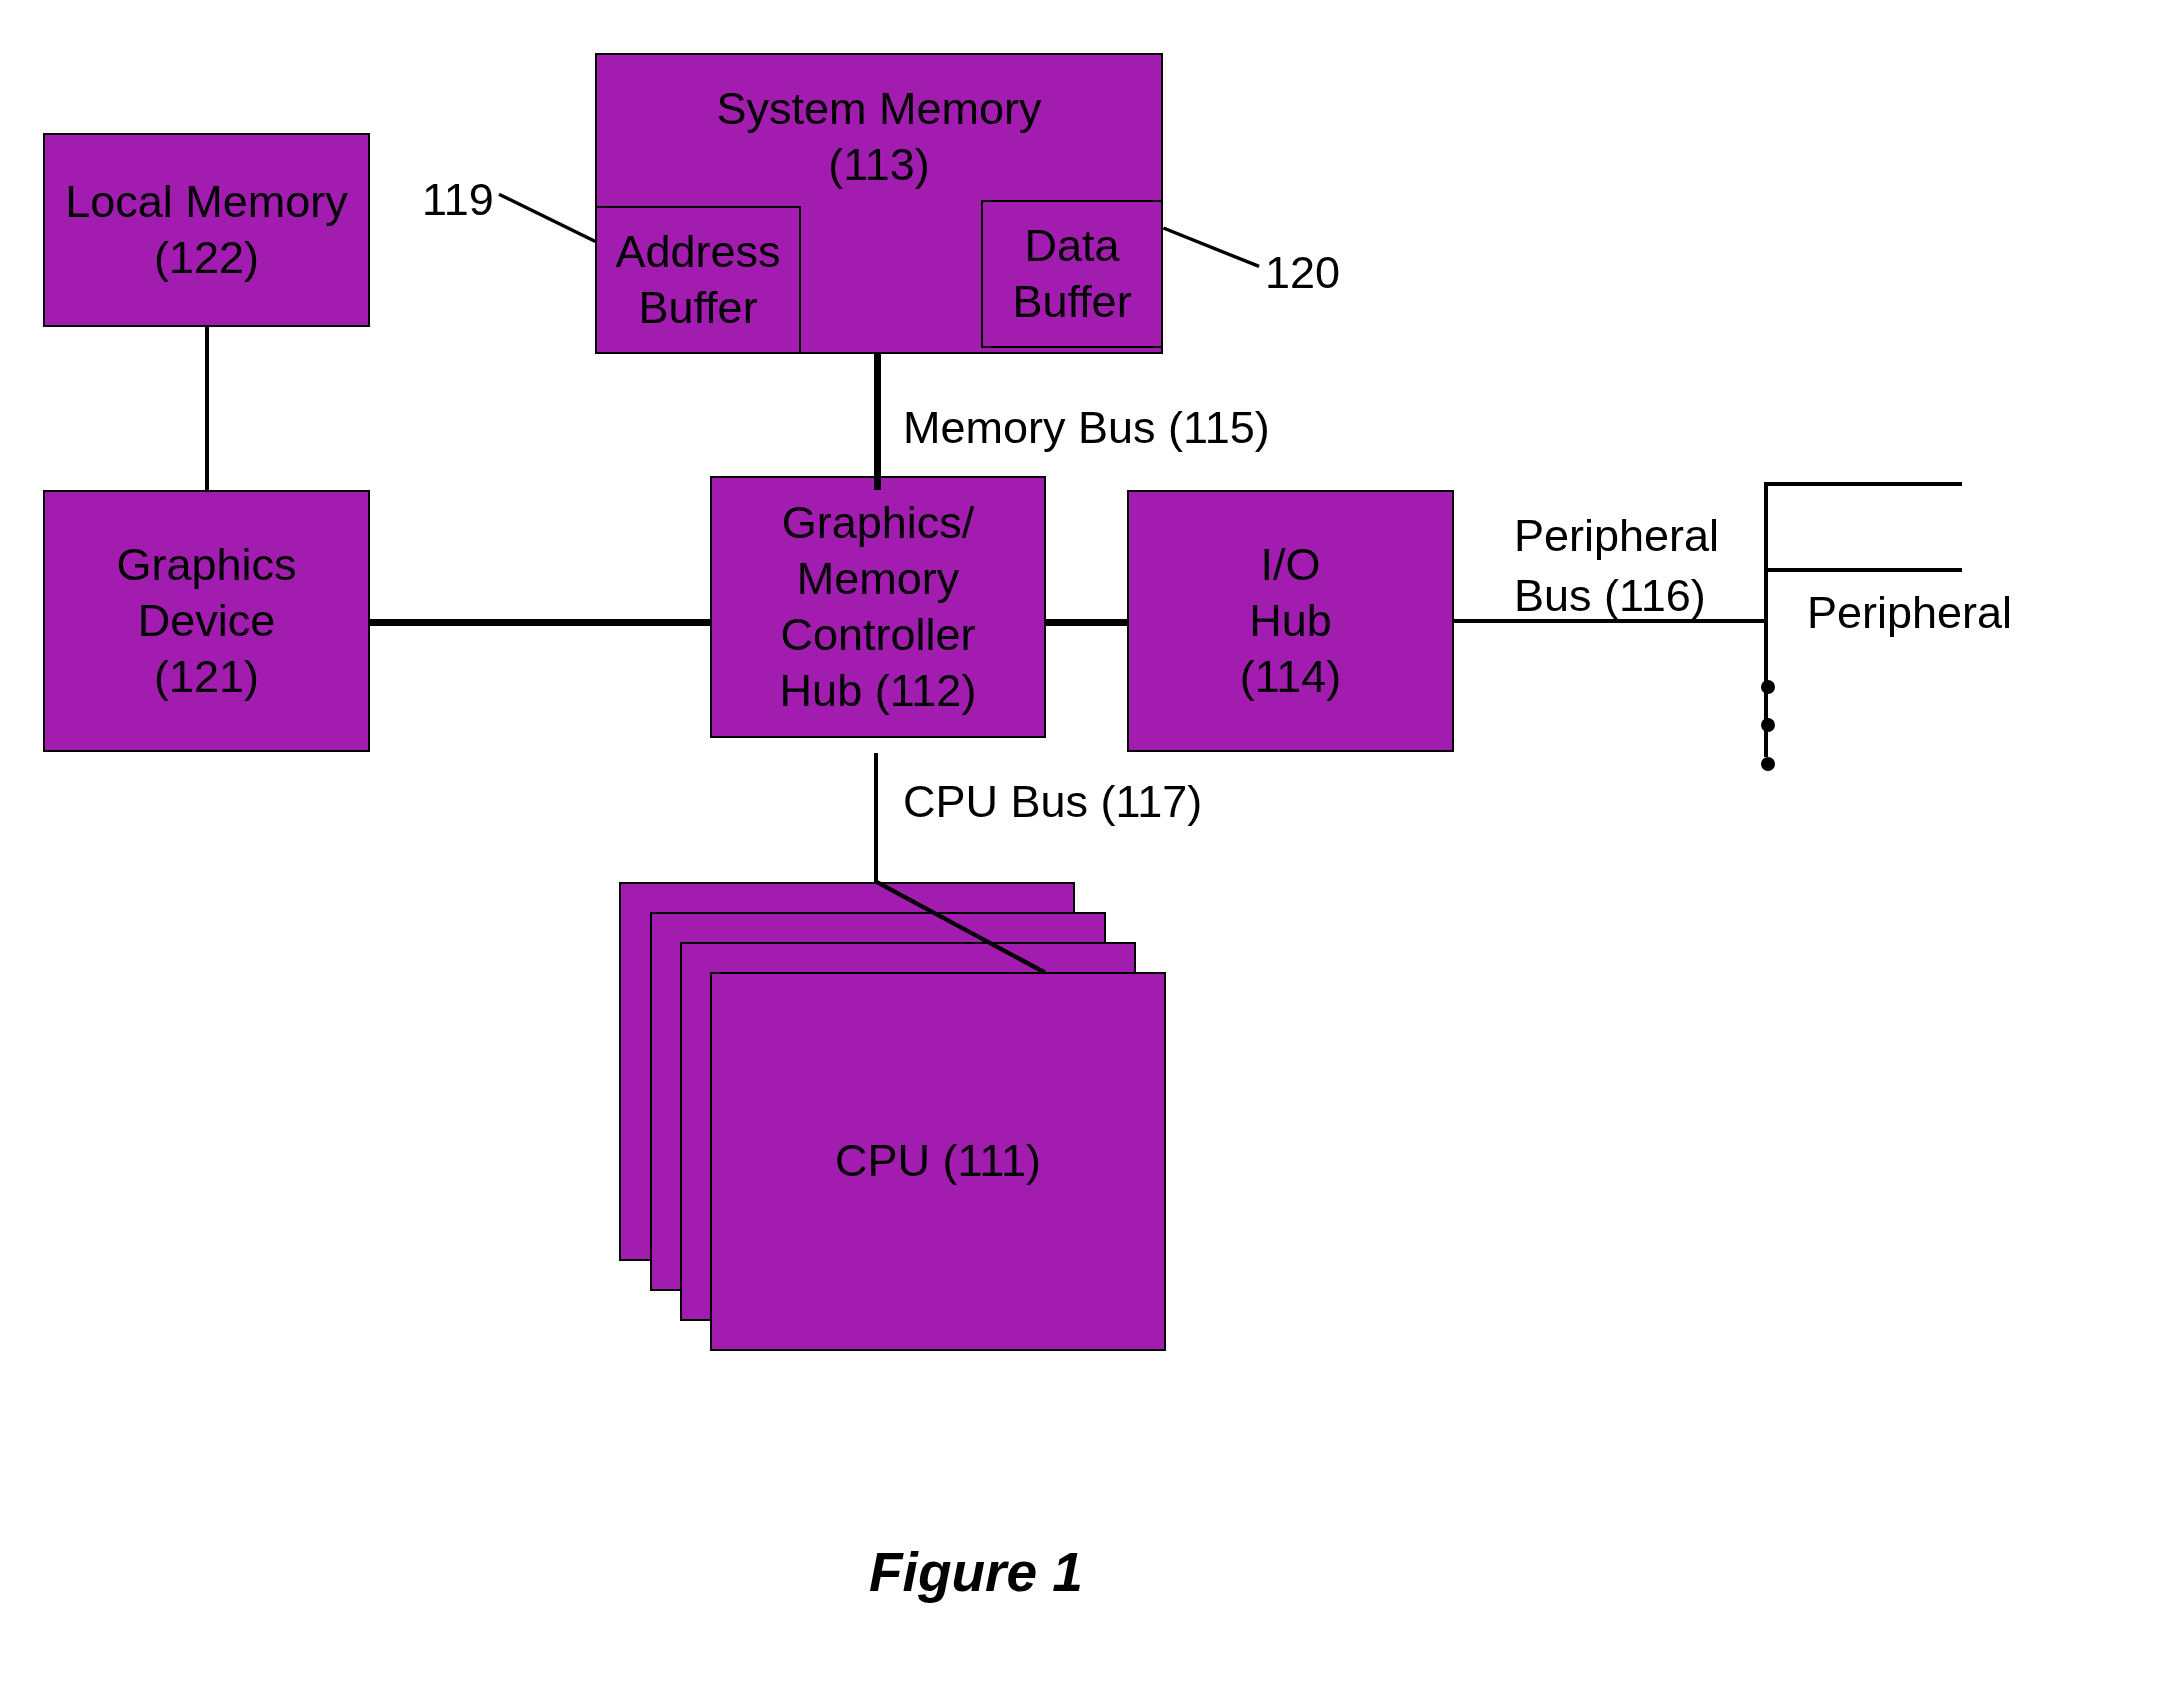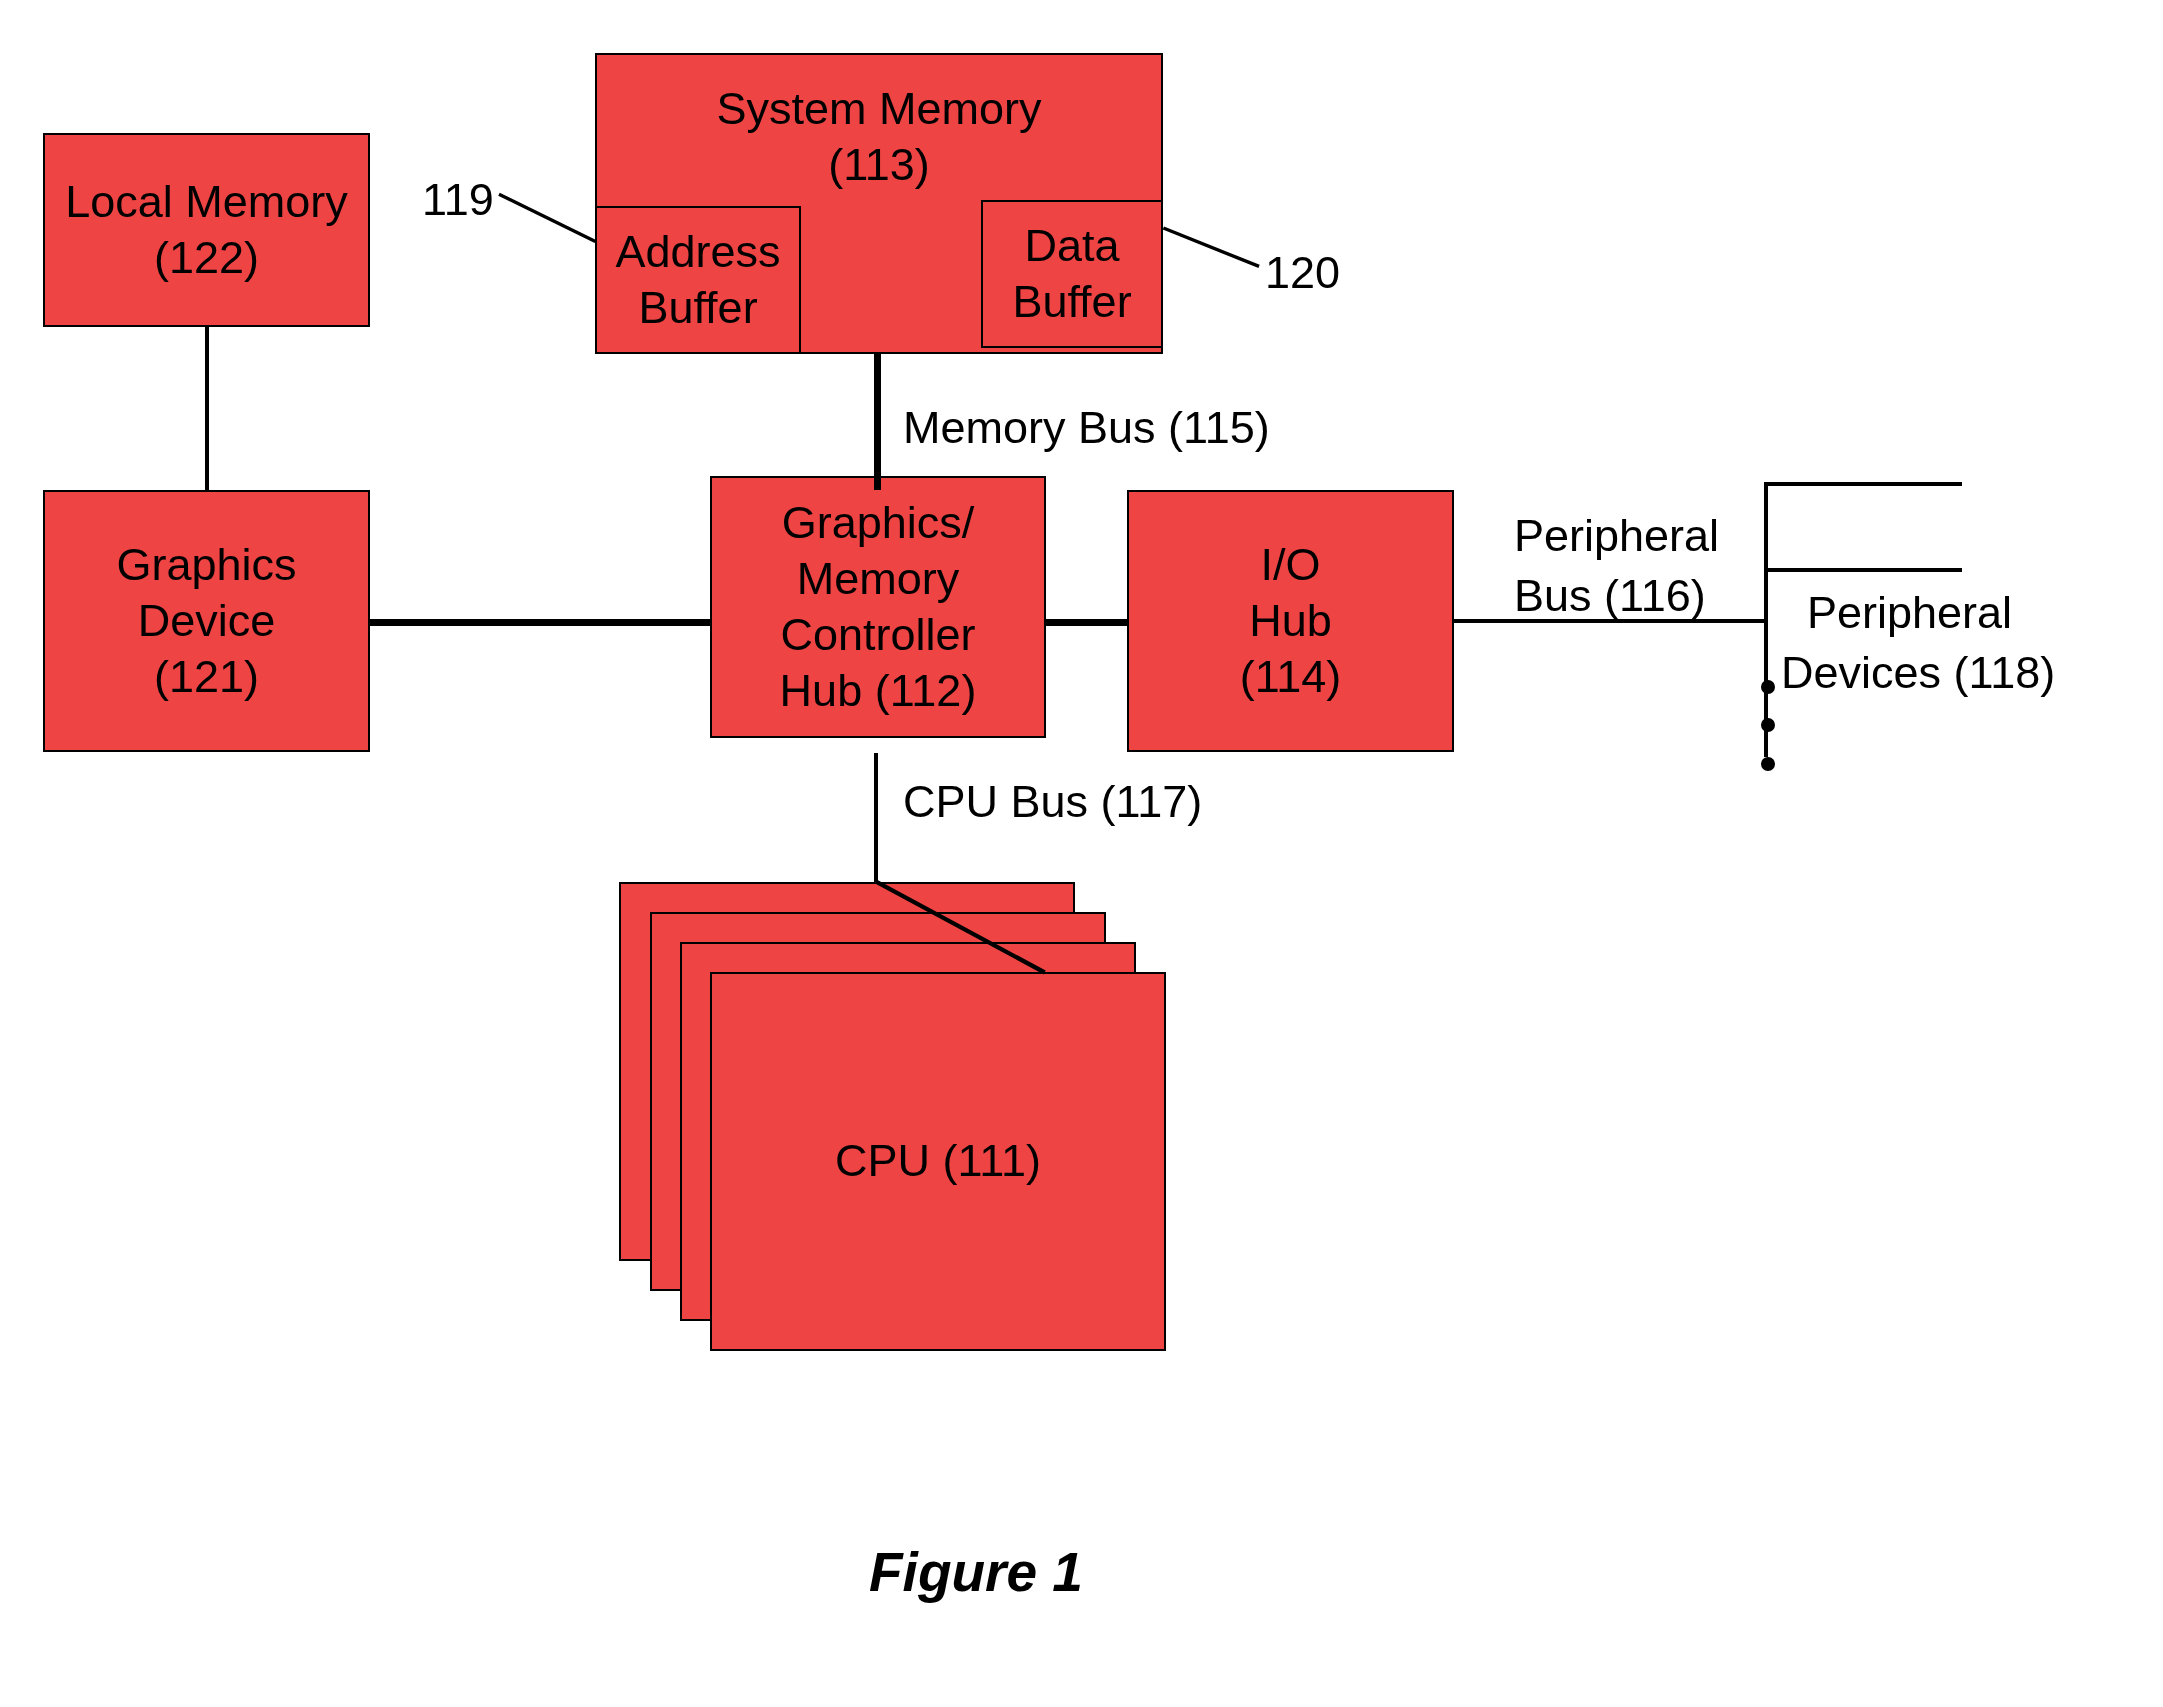--- a/index.html
+++ b/index.html
@@ -10,21 +10,21 @@
   }
   .canvas {
     position: relative;
     width: 2164px;
     height: 1708px;
     background: #fff;
   }
   .box {
     position: absolute;
     border: 2.6px solid #000;
-    background: #ef4444;
+    background: #a21caf;
     box-sizing: border-box;
     display: flex;
     flex-direction: column;
     align-items: center;
     justify-content: center;
     text-align: center;
     font-size: 45px;
     line-height: 1.25;
   }
   .label {
@@ -127,21 +127,20 @@
   <div class="line thickv" style="left:874px; top:354px; height:136px;"></div>
   <div class="label" style="left:903px; top:400px;">Memory Bus (115)</div>
 
   <div class="line" style="left:874px; top:753px; width:4.3px; height:129px;"></div>
   <div class="label" style="left:903px; top:774px;">CPU Bus (117)</div>
 
   <div class="label" style="left:1514px; top:508px;">Peripheral</div>
   <div class="label" style="left:1514px; top:568px;">Bus (116)</div>
 
   <div class="label" style="left:1807px; top:585px;">Peripheral</div>
-  <div class="label" style="left:1781px; top:645px;">Devices (118)</div>
 
   <div class="line" style="left:1454px; top:619px; width:52px; height:4.3px;"></div>
 
   <div class="line" style="left:1764px; top:482px; width:4.3px; height:275px;"></div>
 
   <div class="line" style="left:1764px; top:482px; width:198px; height:4.3px;"></div>
   <div class="line" style="left:1506px; top:619px; width:262px; height:4.3px;"></div>
   <div class="line" style="left:1764px; top:568px; width:198px; height:4.3px;"></div>
 
   <div class="dot" style="left:1761px; top:680px;"></div>

